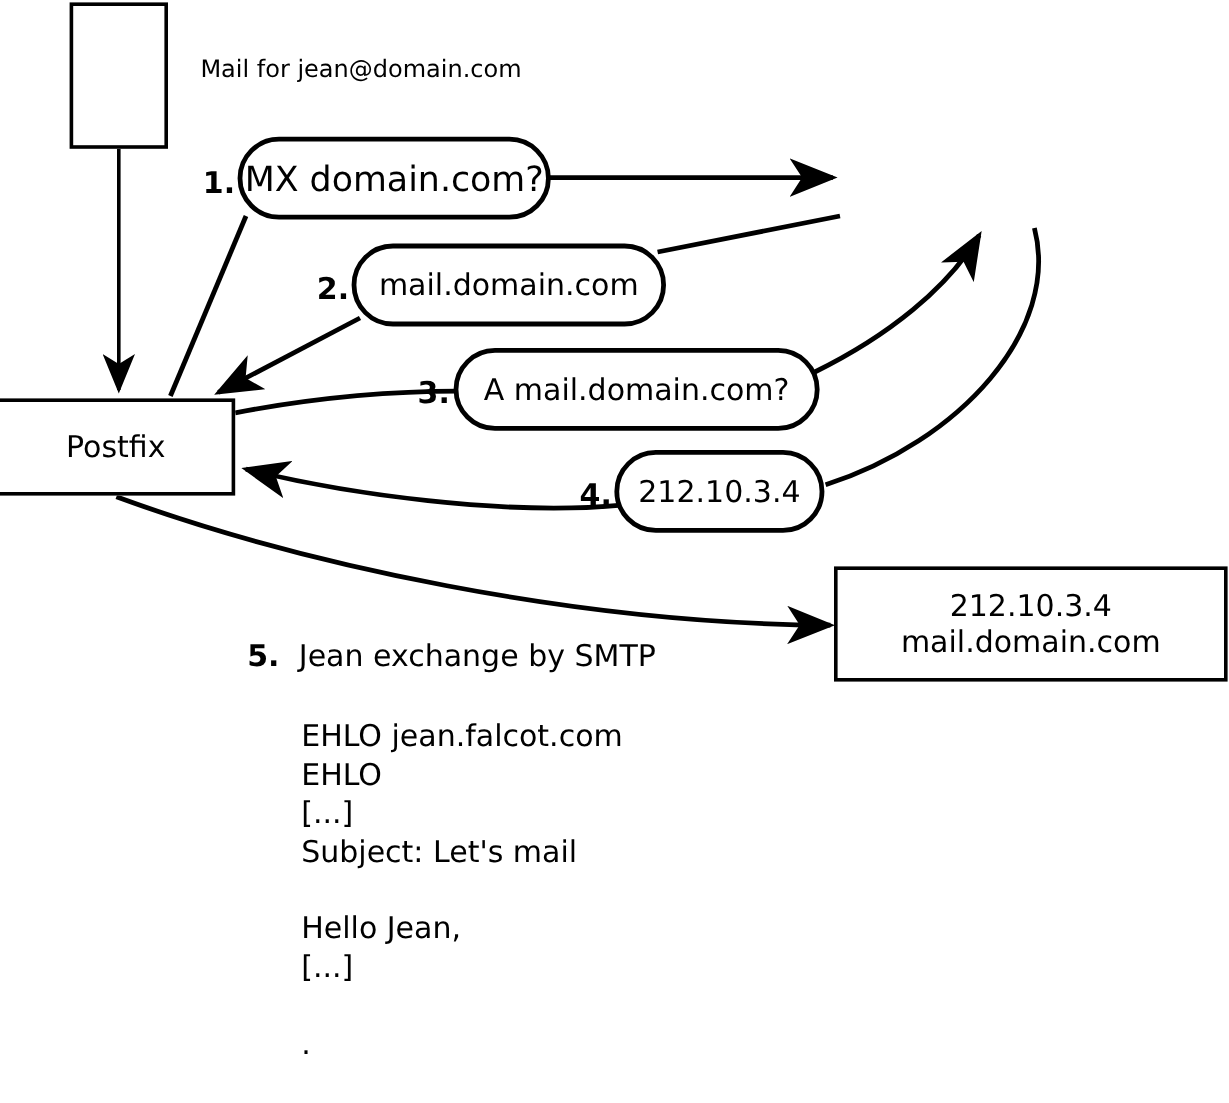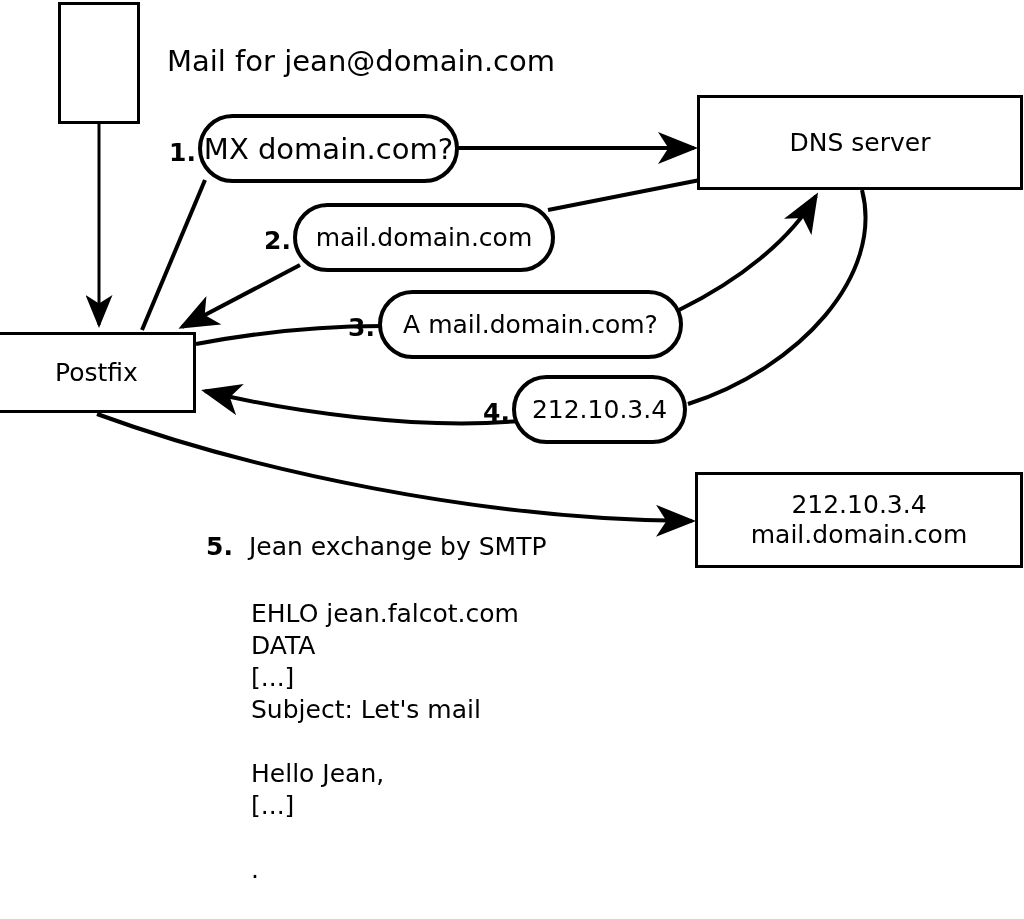--- a/index.html
+++ b/index.html
@@ -52,21 +52,21 @@
   }
   .step-num {
     position: absolute;
     font-weight: bold;
     font-size: 25px;
     line-height: 1;
     white-space: nowrap;
   }
   .free-text {
     position: absolute;
-    font-size: 29px;
+    font-size: 20px;
     line-height: 1;
     white-space: nowrap;
   }
   .transcript {
     position: absolute;
     font-size: 25px;
     line-height: 32px;
     white-space: pre;
   }
   .transcript div { min-height: 32px; }
@@ -122,23 +122,20 @@
   <div class="node node-rect" id="empty-box">
     <span></span>
   </div>
 
   <div class="free-text" id="mail-for">Mail for jean@domain.com</div>
 
   <div class="node node-rect" id="postfix-box">
     <span>Postfix</span>
   </div>
 
-  <div class="node node-rect" id="dns-box">
-    <span>DNS server</span>
-  </div>
 
   <div class="node node-rect" id="mailserver-box">
     <span>212.10.3.4</span>
     <span>mail.domain.com</span>
   </div>
 
   <div class="bubble" id="bubble-1">
     <span>MX domain.com?</span>
   </div>
   <div class="bubble" id="bubble-2">
@@ -152,15 +149,15 @@
   </div>
 
   <div class="step-num" id="num-1">1.</div>
   <div class="step-num" id="num-2">2.</div>
   <div class="step-num" id="num-3">3.</div>
   <div class="step-num" id="num-4">4.</div>
   <div class="step-num" id="num-5">5.</div>
 
   <div class="free-text" id="smtp-caption">Jean exchange by SMTP</div>
 
-  <div class="transcript" id="transcript-block"><div>EHLO jean.falcot.com</div><div>DATA</div><div>[...]</div><div>Subject: Let's mail</div><div>&nbsp;</div><div>Hello Jean,</div><div>[...]</div><div>&nbsp;</div><div>.</div></div>
+  <div class="transcript" id="transcript-block"><div>EHLO jean.falcot.com</div><div>EHLO</div><div>[...]</div><div>Subject: Let's mail</div><div>&nbsp;</div><div>Hello Jean,</div><div>[...]</div><div>&nbsp;</div><div>.</div></div>
 
 </div>
 
 </body></html>

